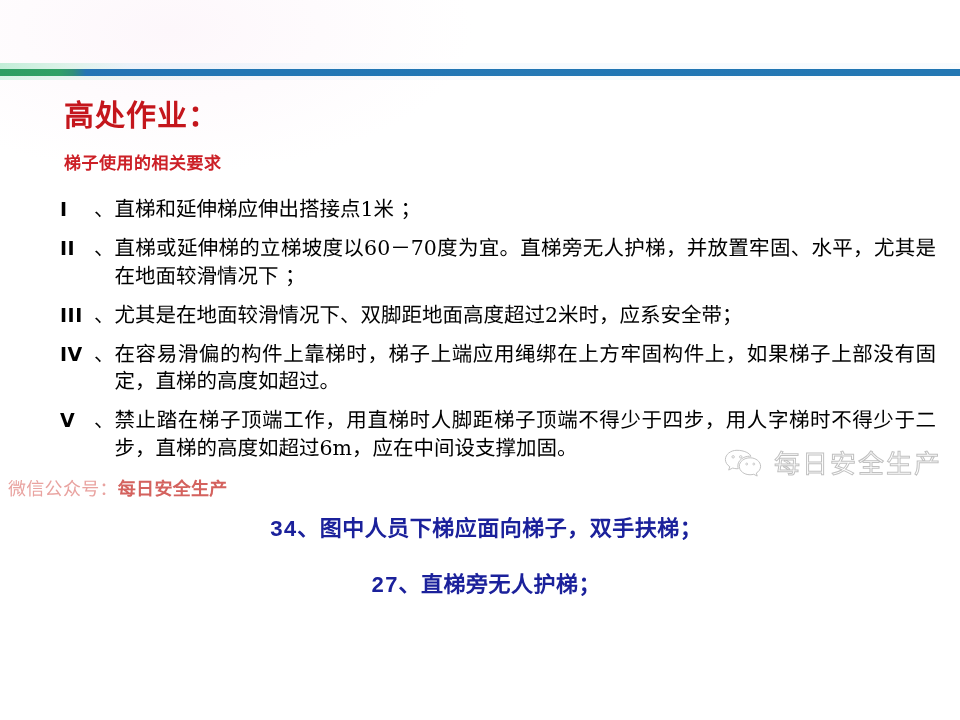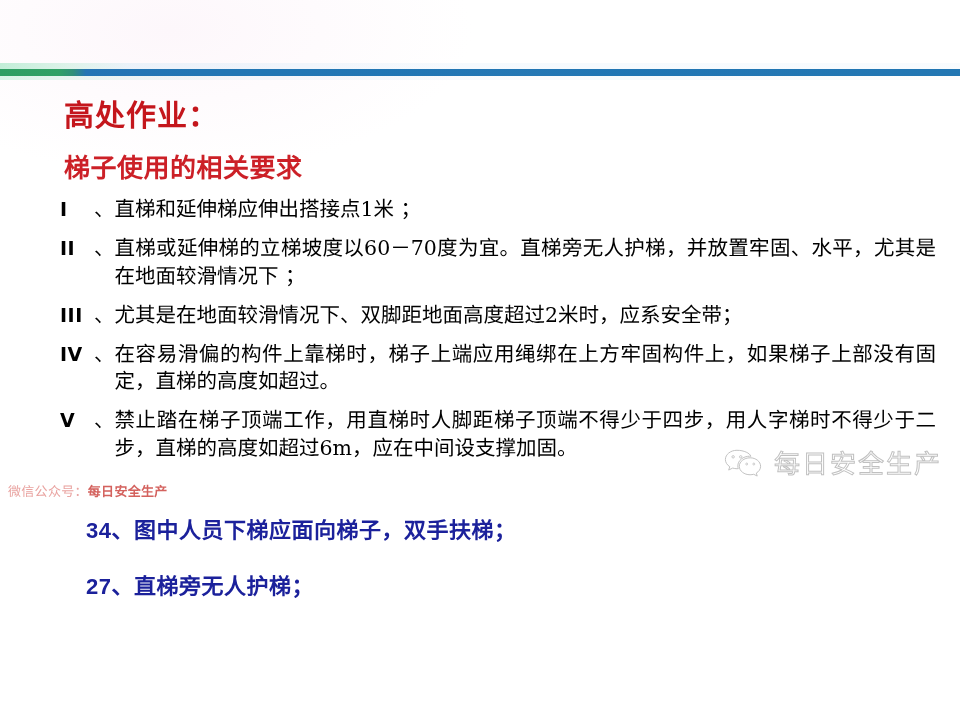--- a/index.html
+++ b/index.html
@@ -78,21 +78,21 @@
     color: #c4161c;
     letter-spacing: 1px;
     line-height: 1;
     white-space: nowrap;
   }
   .heading-sub {
     position: absolute;
     left: 64px;
     top: 155px;
     font-family: "DejaVu Sans", "Liberation Sans", sans-serif;
-    font-size: 26px;
+    font-size: 17px;
     font-weight: bold;
     color: #cc2027;
     letter-spacing: 0.5px;
     line-height: 1;
     white-space: nowrap;
   }
 
   
   .roman-list {
     position: absolute;
@@ -130,37 +130,38 @@
   }
 
   
   .blue-list {
     position: absolute;
     left: 86px;
     top: 520px;
     width: 800px;
   }
   .blue-item {
-    font-family: Liberation Sans, sans-serif;
+    font-family: Liberation Mono, monospace;
     font-size: 22px;
     font-weight: bold;
     color: #1b219b;
     letter-spacing: 0.5px;
     line-height: 1;
     margin-bottom: 34px;
     white-space: nowrap;
+    text-align: center;
   }
 
   
   .footer-watermark {
     position: absolute;
     left: 8px;
     bottom: 8px;
     font-family: "DejaVu Sans", "Liberation Sans", sans-serif;
-    font-size: 13px;
+    font-size: 18px;
     color: #e9a3a0;
     letter-spacing: 0.3px;
     white-space: nowrap;
   }
   .footer-watermark .wm-strong {
     color: #d4625e;
     font-weight: bold;
   }
 
   

